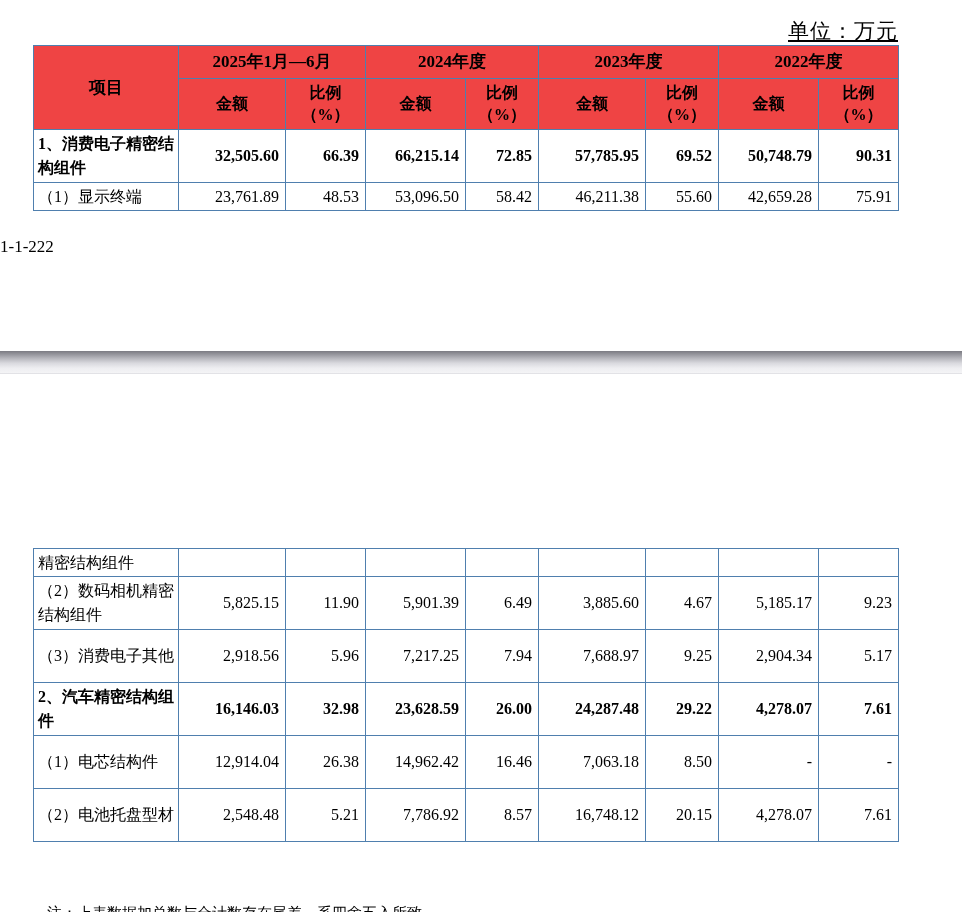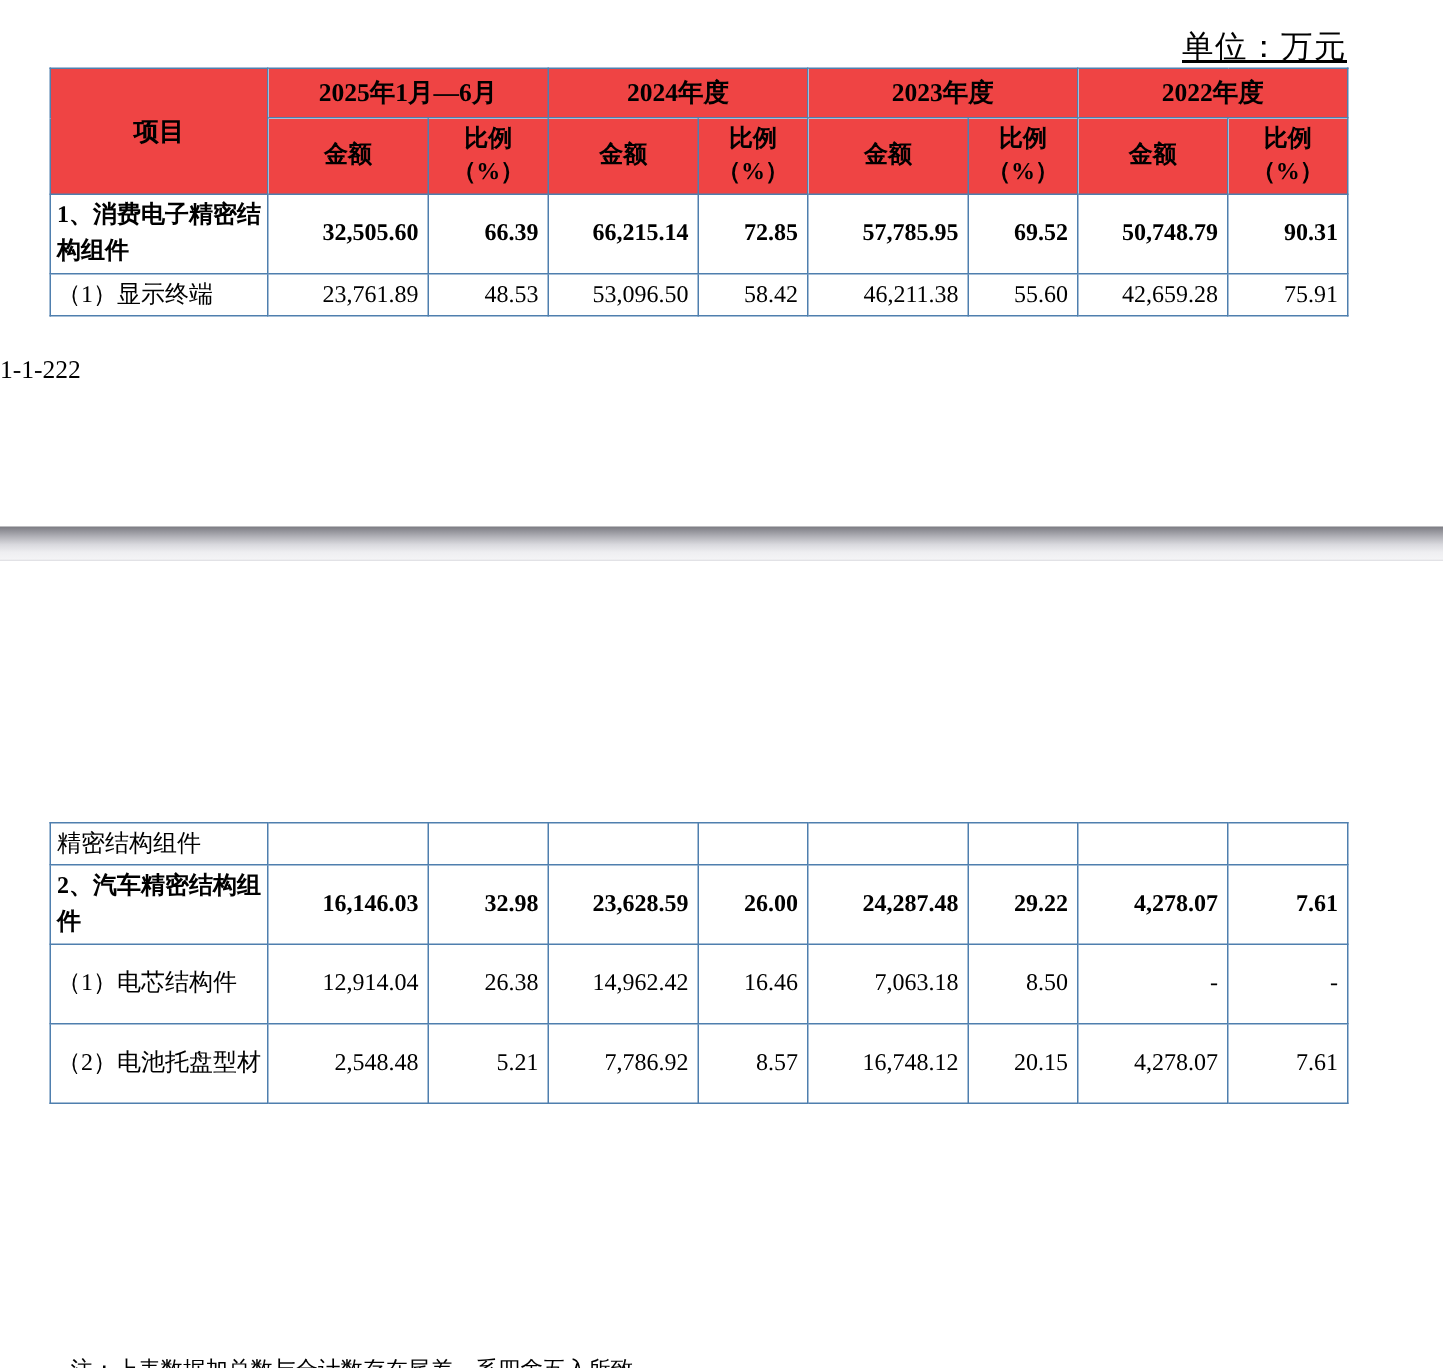--- a/index.html
+++ b/index.html
@@ -176,20 +176,42 @@
         <td class="label">精密结构组件</td>
         <td class="num"></td>
         <td class="num"></td>
         <td class="num"></td>
         <td class="num"></td>
         <td class="num"></td>
         <td class="num"></td>
         <td class="num"></td>
         <td class="num"></td>
       </tr>
+      <tr class="tall">
+        <td class="label">（2）数码相机精密结构组件</td>
+        <td class="num">5,825.15</td>
+        <td class="num">11.90</td>
+        <td class="num">5,901.39</td>
+        <td class="num">6.49</td>
+        <td class="num">3,885.60</td>
+        <td class="num">4.67</td>
+        <td class="num">5,185.17</td>
+        <td class="num">9.23</td>
+      </tr>
+      <tr class="tall">
+        <td class="label">（3）消费电子其他</td>
+        <td class="num">2,918.56</td>
+        <td class="num">5.96</td>
+        <td class="num">7,217.25</td>
+        <td class="num">7.94</td>
+        <td class="num">7,688.97</td>
+        <td class="num">9.25</td>
+        <td class="num">2,904.34</td>
+        <td class="num">5.17</td>
+      </tr>
       <tr class="bold tall">
         <td class="label">2、汽车精密结构组件</td>
         <td class="num">16,146.03</td>
         <td class="num">32.98</td>
         <td class="num">23,628.59</td>
         <td class="num">26.00</td>
         <td class="num">24,287.48</td>
         <td class="num">29.22</td>
         <td class="num">4,278.07</td>
         <td class="num">7.61</td>

